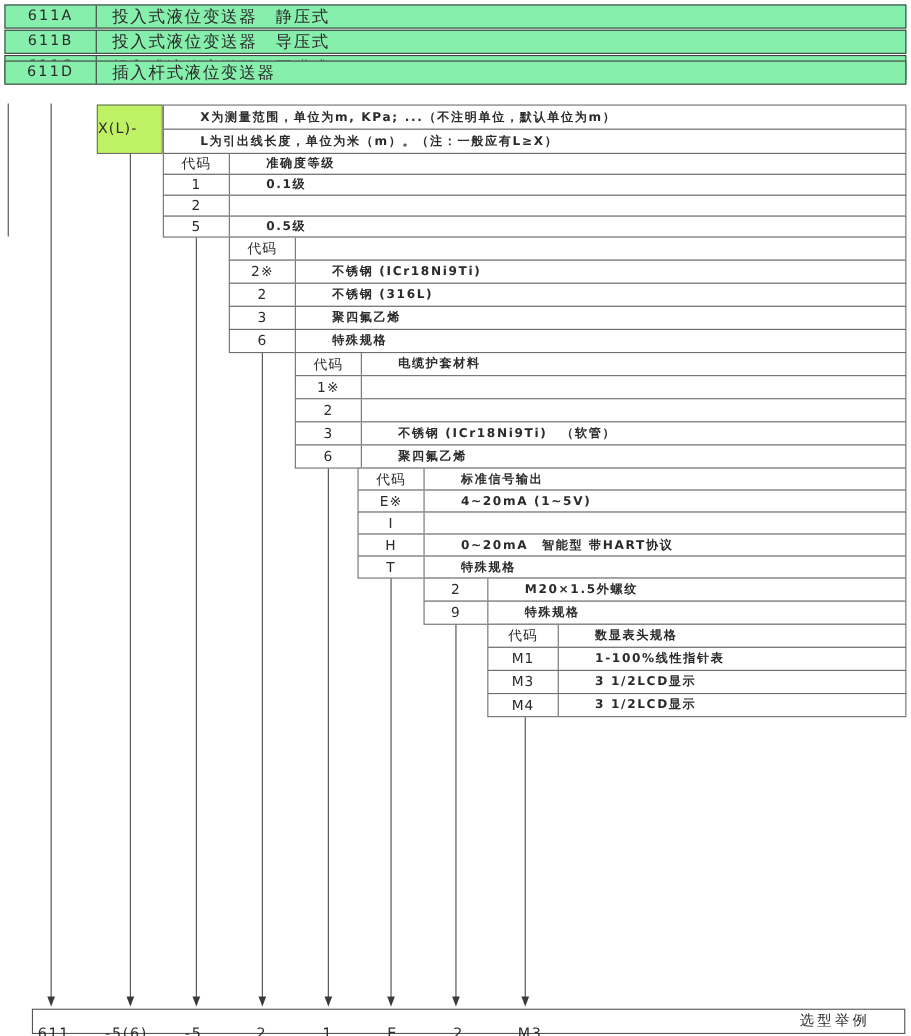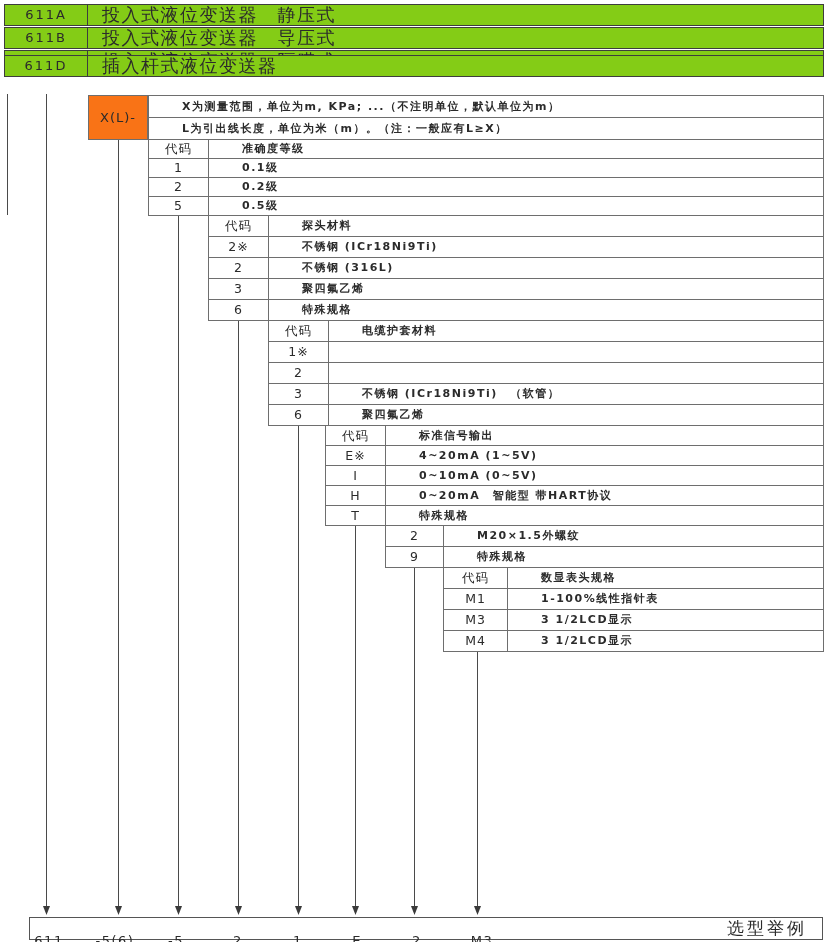--- a/index.html
+++ b/index.html
@@ -4,29 +4,29 @@
 <style>
   html,body{margin:0;padding:0;background:#ffffff;}
   .canvas{
     position:relative;width:828px;height:942px;background:#ffffff;
     font-family:"DejaVu Sans","Liberation Sans",sans-serif;color:#2b2b2b;
     overflow:hidden;
   }
   
   .bluerow{
     position:absolute;left:4px;width:820px;height:22px;
-    background:#84cc16;border:1px solid #3d3d3d;box-sizing:border-box;
+    background:#86efac;border:1px solid #3d3d3d;box-sizing:border-box;
     display:flex;
   }
   .bluerow .code{
     width:83px;flex:none;border-right:1px solid #3d3d3d;box-sizing:border-box;
     text-align:center;line-height:20px;font-size:13px;letter-spacing:2px;
   }
   .bluerow .desc{
-    flex:1;line-height:20px;font-size:18px;letter-spacing:1.5px;
+    flex:1;line-height:20px;font-size:15px;letter-spacing:1.5px;
     padding-left:14px;white-space:nowrap;overflow:hidden;
   }
   
   .tbl{position:absolute;box-sizing:border-box;}
   .trow{
     display:flex;box-sizing:border-box;border:1px solid #6e6e6e;
     background:#fff;margin-top:-1px;
   }
   .trow:first-child{margin-top:0;}
   .trow .c{
@@ -37,35 +37,35 @@
     flex:1;font-size:11px;letter-spacing:1.5px;padding-left:33px;
     white-space:nowrap;overflow:hidden;font-weight:bold;
   }
   .h20 .trow{height:20px}.h20 .trow .c,.h20 .trow .d{line-height:18px}
   .h21 .trow{height:21px}.h21 .trow .c,.h21 .trow .d{line-height:19px}
   .h22 .trow{height:22px}.h22 .trow .c,.h22 .trow .d{line-height:20px}
   .h23 .trow{height:23px}.h23 .trow .c,.h23 .trow .d{line-height:21px}
   
   .xlbox{
     position:absolute;left:88px;top:95px;width:60px;height:45px;
-    border:1px solid #6e6e6e;box-sizing:border-box;background:#f97316;
-    text-align:center;line-height:43px;font-size:13px;letter-spacing:1px;
+    border:1px solid #6e6e6e;box-sizing:border-box;background:#bef264;
+    text-align:left;line-height:43px;font-size:13px;letter-spacing:1px;
   }
   
   .exbox{
     position:absolute;left:29px;top:917px;width:794px;height:23px;
     border:1px solid #555;box-sizing:border-box;background:#fff;
   }
   .exval{
     position:absolute;top:12px;height:21px;line-height:21px;font-size:13px;
     letter-spacing:1.5px;transform:translateX(-50%);white-space:nowrap;
   }
   .exlabel{
     position:absolute;left:697px;top:0;height:21px;line-height:21px;
-    font-size:17px;letter-spacing:3px;white-space:nowrap;
+    font-size:13px;letter-spacing:3px;white-space:nowrap;
   }
   
   .overlay{position:absolute;left:0;top:0;pointer-events:none;}
 </style>
 </head>
 <body>
 
 <div class="canvas">
 
   <div class="bluerow" style="top:4px">
@@ -99,32 +99,30 @@
     <div class="trow">
       <div class="c" style="width:60px">代码</div>
       <div class="d">准确度等级</div>
     </div>
     <div class="trow">
       <div class="c" style="width:60px">1</div>
       <div class="d">0.1级</div>
     </div>
     <div class="trow">
       <div class="c" style="width:60px">2</div>
-      <div class="d">0.2级</div>
     </div>
     <div class="trow">
       <div class="c" style="width:60px">5</div>
       <div class="d">0.5级</div>
     </div>
   </div>
 
   <div class="tbl h22" style="left:208px;top:215px;width:616px">
     <div class="trow">
       <div class="c" style="width:60px">代码</div>
-      <div class="d">探头材料</div>
     </div>
     <div class="trow">
       <div class="c" style="width:60px">2※</div>
       <div class="d">不锈钢 (ICr18Ni9Ti)</div>
     </div>
     <div class="trow">
       <div class="c" style="width:60px">2</div>
       <div class="d">不锈钢 (316L)</div>
     </div>
     <div class="trow">
@@ -162,21 +160,20 @@
     <div class="trow">
       <div class="c" style="width:60px">代码</div>
       <div class="d">标准信号输出</div>
     </div>
     <div class="trow">
       <div class="c" style="width:60px">E※</div>
       <div class="d">4~20mA (1~5V)</div>
     </div>
     <div class="trow">
       <div class="c" style="width:60px">I</div>
-      <div class="d">0~10mA (0~5V)</div>
     </div>
     <div class="trow">
       <div class="c" style="width:60px">H</div>
       <div class="d">0~20mA　智能型 带HART协议</div>
     </div>
     <div class="trow">
       <div class="c" style="width:60px">T</div>
       <div class="d">特殊规格</div>
     </div>
   </div>

